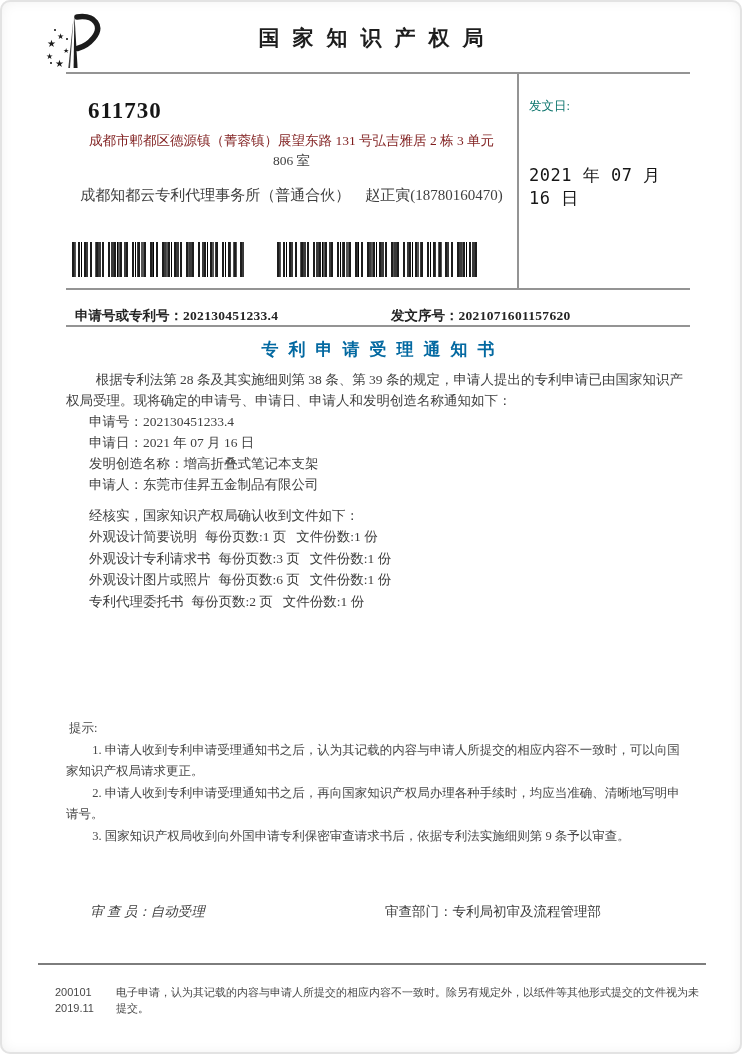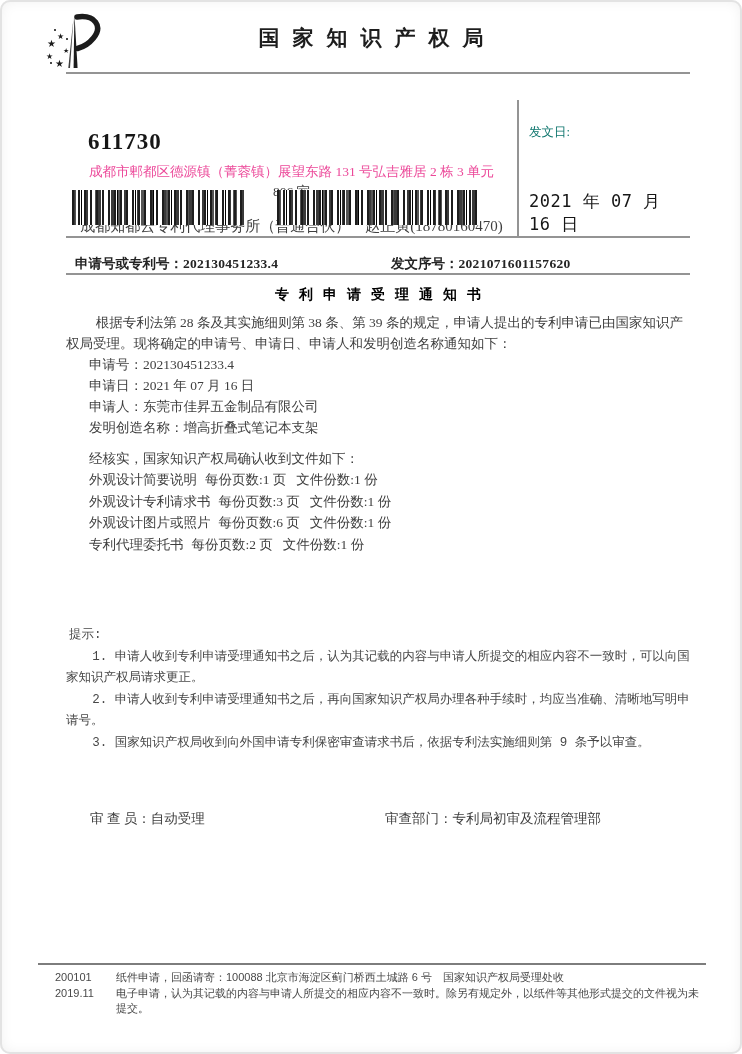--- a/index.html
+++ b/index.html
@@ -18,25 +18,25 @@
   .header { position:relative; height:72px; }
   .logo { position:absolute; left:46px; top:11px; }
   .agency-title {
     position:absolute; left:0; right:0; top:24px; text-align:center;
     font-family:"Liberation Sans","DejaVu Sans",sans-serif;
     font-weight:bold; font-size:21px; color:#1d1d1d;
     letter-spacing:13px; text-indent:13px;
   }
 
   
-  .top-table { display:flex; border-top:2px solid #949494; border-bottom:2px solid #949494; height:166px;align-items:flex-end; }
+  .top-table { display:flex; border-top:2px solid #949494; border-bottom:2px solid #949494; height:218px; }
   .cell-left { flex:1; position:relative; }
   .cell-right { width:173px; border-left:2px solid #949494; padding:24px 0 0 10px; }
   .postal { margin:24px 0 0 22px; font-size:23px; font-weight:bold; color:#161616; letter-spacing:1px; }
-  .addr1 { text-align:center; margin-top:8px; font-size:13.5px; color:#ec4899; }
+  .addr1 { text-align:center; margin-top:8px; font-size:13.5px; color:#7f1d1d; }
   .addr2 { text-align:center; margin-top:2px; font-size:13.5px; color:#3f3f3f;font-family:Liberation Serif, serif; }
   .agent { text-align:center; margin-top:16px; font-size:15px; color:#3f3f3f; }
   .barcodes { position:absolute; left:6px; bottom:11px; display:flex; }
   .barcode {
     height:35px; background-color:#fff;
     background-image:
       repeating-linear-gradient(90deg,#1d1d1d 0 2px,transparent 2px 6px),
       repeating-linear-gradient(90deg,#3a3a3a 0 3px,transparent 3px 13px),
       repeating-linear-gradient(90deg,#000 0 1px,transparent 1px 9px),
       repeating-linear-gradient(90deg,#555 0 4px,transparent 4px 23px);
@@ -51,41 +51,41 @@
 
   
   .numbers-row { display:flex; align-items:flex-end; height:37px; border-bottom:2px solid #949494;
     font-weight:bold; font-size:13.5px; color:#242424; }
   .numbers-row .first { width:325px; padding-left:9px; }
   .numbers-row .num { letter-spacing:0.3px; }
 
   
   .doc-title { margin-top:11px; text-align:center;
     font-family:"Liberation Sans","DejaVu Sans",sans-serif;
-    font-weight:bold; font-size:14px; color:#000000; letter-spacing:10px; text-indent:10px; }
+    font-weight:bold; font-size:17px; color:#0369a1; letter-spacing:10px; text-indent:10px; }
   .body-text { font-size:13.5px; line-height:21px; color:#3e3e3e; }
   .intro { margin-top:8px; text-indent:2.2em; }
   .field-line { padding-left:1.7em; }
   .recv-intro { margin-top:10px; padding-left:1.7em; }
   .doc-line { padding-left:1.7em; line-height:21.5px; }
   .doc-line .pages { margin-left:8px; }
   .doc-line .copies { margin-left:10px; }
 
   
-  .tips { margin-top:70px; font-size:12.5px; line-height:21.5px; color:#474747;font-family:Liberation Mono, monospace; }
+  .tips { margin-top:106px; font-size:12.5px; line-height:21.5px; color:#474747; }
   .tips-title { padding-left:3px; }
   .tips p { text-indent:2.1em; }
 
   
   .examiner-row { display:flex; margin-top:56px; font-size:13.5px; color:#3e3e3e; }
-  .exam-left { width:295px; margin-left:24px; }
+  .exam-left { width:295px; margin-left:24px;font-style:italic; }
 
   
   .footer { position:absolute; top:963px; left:38px; width:668px;
-    border-top:2px solid #7d7d7d; padding-top:5px; display:flex;
+    border-top:2px solid #7d7d7d; padding-top:20px; display:flex;
     font-family:"Liberation Sans","DejaVu Sans",sans-serif;
     font-size:11px; line-height:15.5px; color:#484848; }
   .f-codes { width:78px; padding-left:17px; flex:none; }
   .f-text { flex:1; padding-right:4px; }
 </style>
 </head>
 <body>
 
 <div class="page">
 
@@ -135,22 +135,22 @@
       <span><span>发文序号：</span><span class="num">2021071601157620</span></span>
     </div>
 
     <div class="doc-title">专利申请受理通知书</div>
 
     <div class="body-text">
       <p class="intro">根据专利法第 28 条及其实施细则第 38 条、第 39 条的规定，申请人提出的专利申请已由国家知识产权局受理。现将确定的申请号、申请日、申请人和发明创造名称通知如下：</p>
 
       <div class="field-line"><span>申请号：</span><span>202130451233.4</span></div>
       <div class="field-line"><span>申请日：</span><span>2021 年 07 月 16 日</span></div>
+      <div class="field-line"><span>发明创造名称：</span><span>增高折叠式笔记本支架</span></div>
       <div class="field-line"><span>申请人：</span><span>东莞市佳昇五金制品有限公司</span></div>
-      <div class="field-line"><span>发明创造名称：</span><span>增高折叠式笔记本支架</span></div>
 
       <div class="recv-intro">经核实，国家知识产权局确认收到文件如下：</div>
 
       <div class="doc-line"><span>外观设计简要说明</span><span class="pages">每份页数:1 页</span><span class="copies">文件份数:1 份</span></div>
       <div class="doc-line"><span>外观设计专利请求书</span><span class="pages">每份页数:3 页</span><span class="copies">文件份数:1 份</span></div>
       <div class="doc-line"><span>外观设计图片或照片</span><span class="pages">每份页数:6 页</span><span class="copies">文件份数:1 份</span></div>
       <div class="doc-line"><span>专利代理委托书</span><span class="pages">每份页数:2 页</span><span class="copies">文件份数:1 份</span></div>
     </div>
 
     <div class="tips">
@@ -165,18 +165,17 @@
       <span><span>审查部门：</span><span>专利局初审及流程管理部</span></span>
     </div>
   </div>
 
   <div class="footer">
     <div class="f-codes">
       <div>200101</div>
       <div>2019.11</div>
     </div>
     <div class="f-text">
-      <div>纸件申请，回函请寄：100088  北京市海淀区蓟门桥西土城路 6 号　国家知识产权局受理处收</div>
       <div>电子申请，认为其记载的内容与申请人所提交的相应内容不一致时。除另有规定外，以纸件等其他形式提交的文件视为未提交。</div>
     </div>
   </div>
 
 </div>
 
 </body></html>

